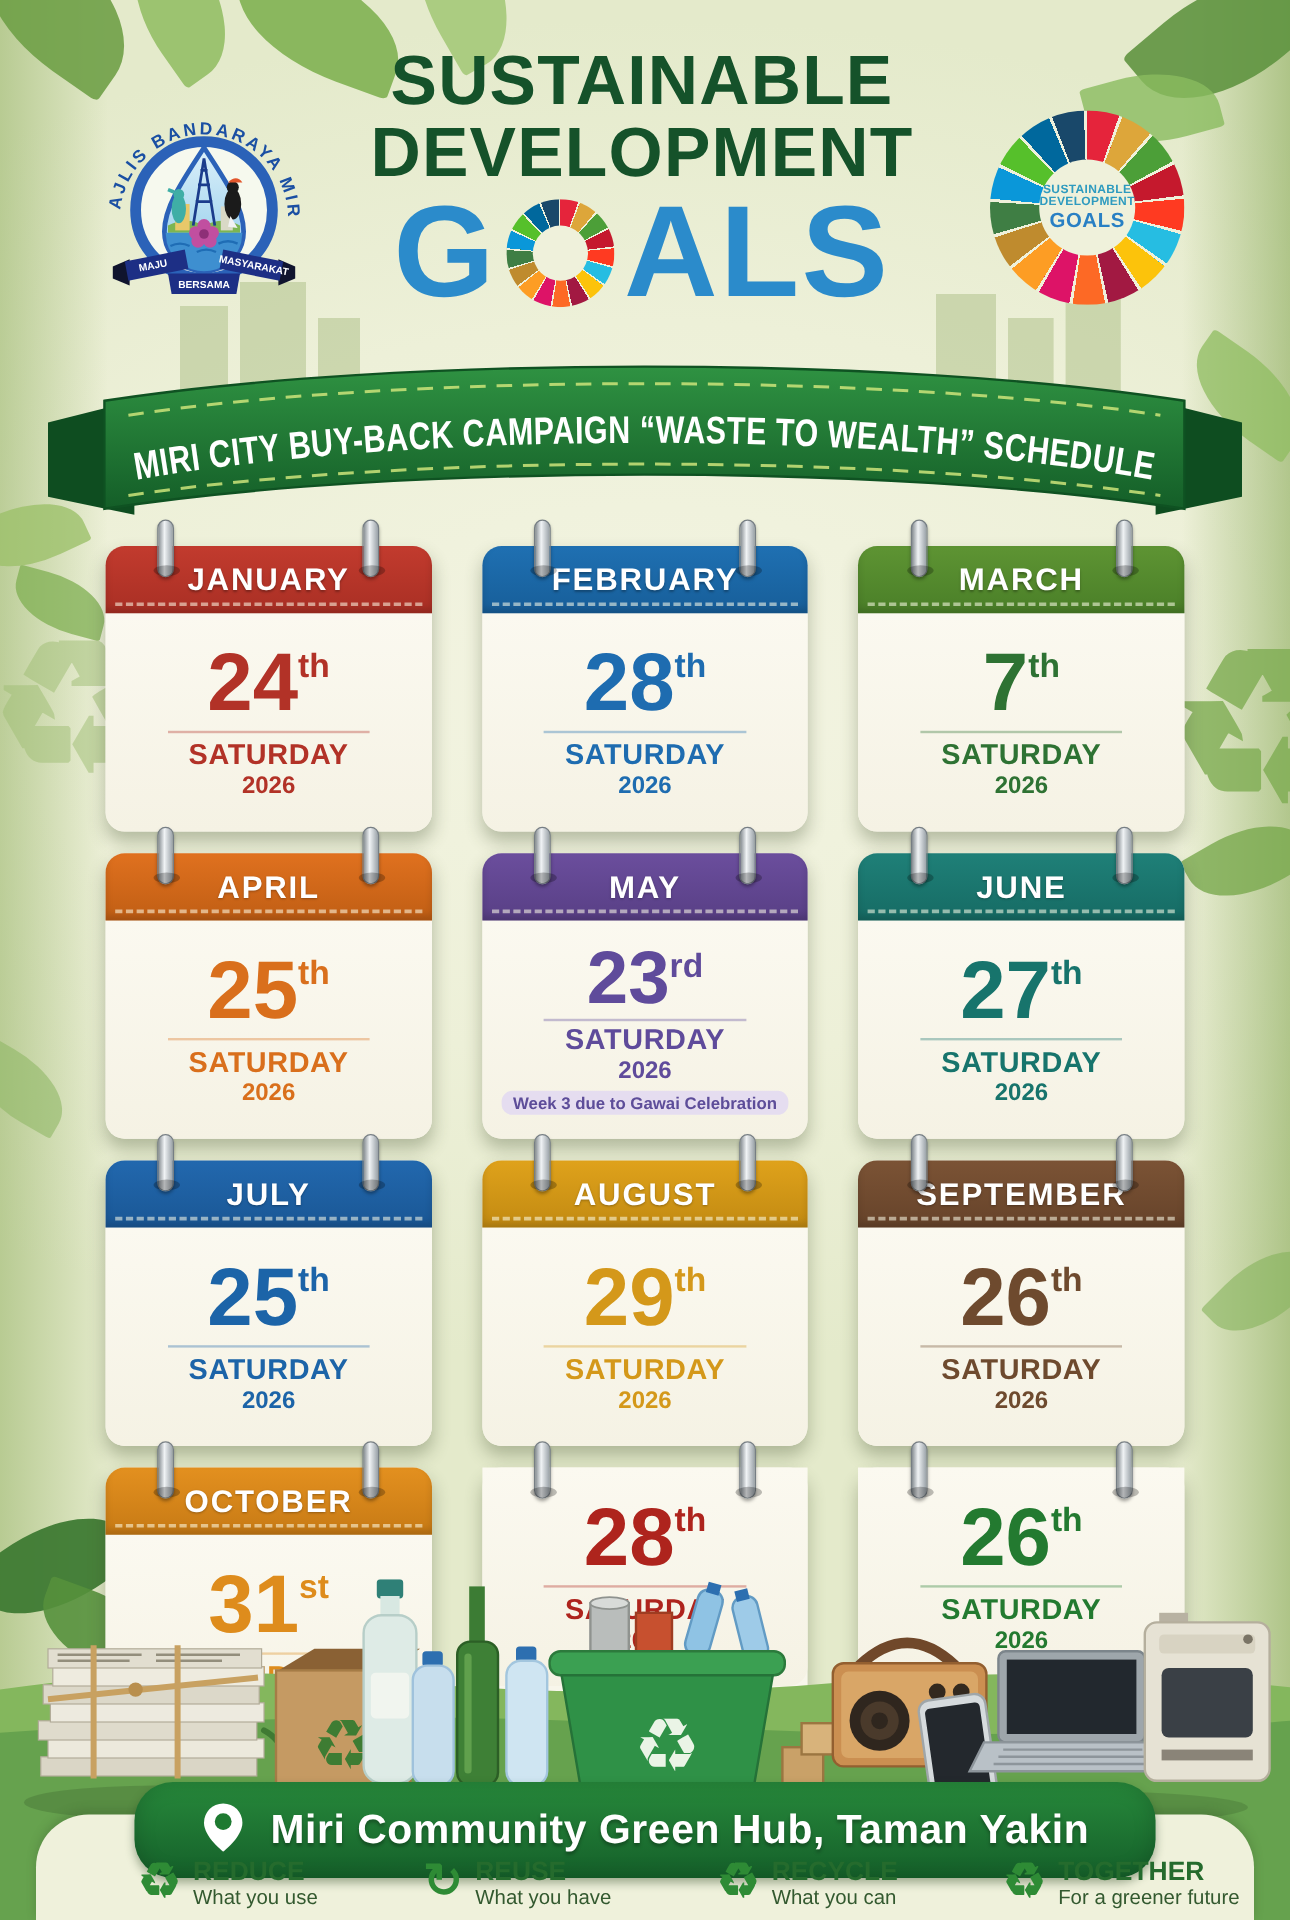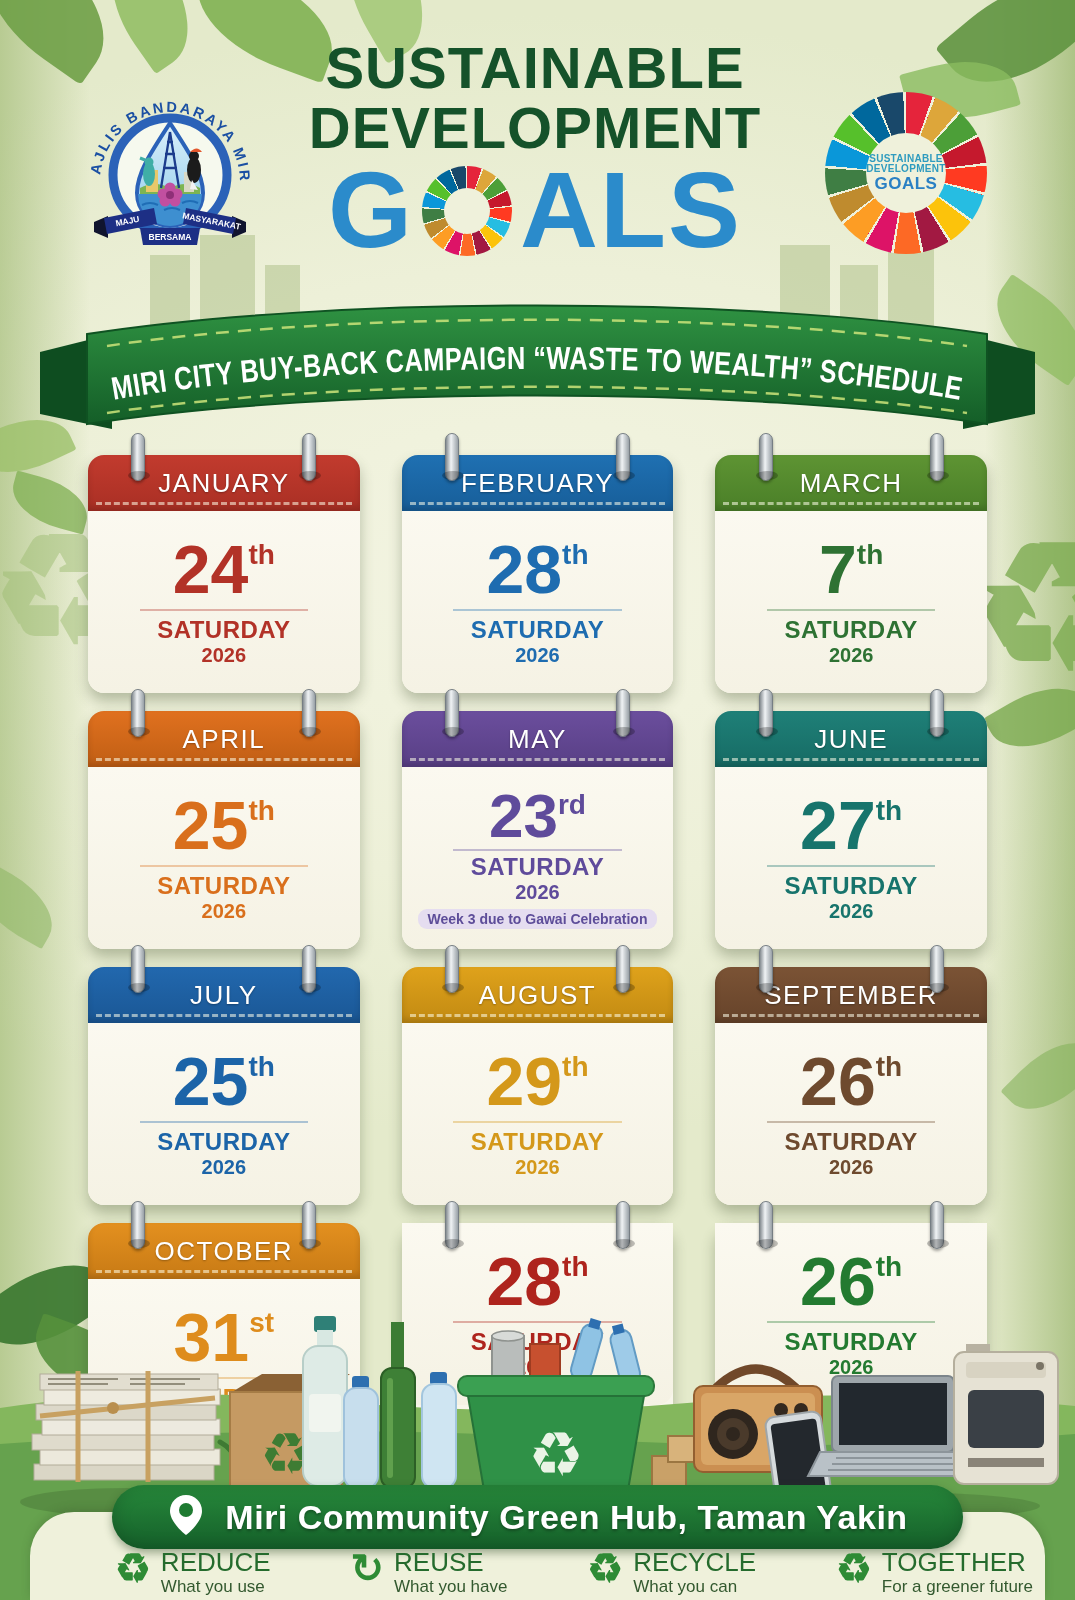--- a/index.html
+++ b/index.html
@@ -70,48 +70,48 @@
   .badge-text .b1{font-size:10px;font-weight:800;color:#2E9BBF;letter-spacing:.3px}
   .badge-text .b3{font-size:17px;font-weight:700;color:#2980C4;letter-spacing:.5px}
   .mbm{position:absolute;left:80px;top:70px}
   
   .ribbon{position:absolute;left:32px;top:294px;width:1011px;height:152px}
   
   .grid{position:absolute;left:88px;top:455px;width:899px;display:grid;grid-template-columns:repeat(3,1fr);column-gap:42px;row-gap:18px}
   .card{position:relative;border-radius:16px;box-shadow:0 8px 14px rgba(60,75,40,.32);background:var(--card-paper)}
   .card-header{height:56px;border-radius:16px 16px 0 0;background:linear-gradient(180deg,var(--hc),var(--hc2));display:flex;align-items:center;justify-content:center;position:relative;box-shadow:inset 0 -4px 6px rgba(0,0,0,.15)}
   .card-header::after{content:"";position:absolute;left:8px;right:8px;bottom:6px;border-top:3px dashed rgba(255,255,235,.55)}
-  .month-name{color:#fff;font-weight:400;font-size:26px;letter-spacing:1.5px;text-shadow:0 1px 2px rgba(0,0,0,.3)}
+  .month-name{color:#fff;font-weight:700;font-size:26px;letter-spacing:1.5px;text-shadow:0 1px 2px rgba(0,0,0,.3)}
   .ring{position:absolute;top:-22px;width:14px;height:48px;border-radius:8px;z-index:3;
     background:linear-gradient(90deg,#858c91,#f0f3f5 42%,#99a1a7);
     border:1px solid #767e84;box-shadow:0 2px 3px rgba(0,0,0,.35)}
   .ring::after{content:"";position:absolute;bottom:0;left:-4px;width:22px;height:9px;border-radius:50%;background:rgba(0,0,0,.25);z-index:-1}
   .ring.l{left:16%}.ring.r{right:16%}
   .card-body{height:182px;display:flex;flex-direction:column;align-items:center;justify-content:center;color:var(--tc);border-radius:0 0 16px 16px;background:
     linear-gradient(180deg,#FBF9F0, #F5F2E4)}
   .date{display:flex;align-items:flex-start;line-height:.95}
   .date-num{font-size:68px;font-weight:800}
   .date-suffix{font-size:28px;font-weight:800;margin-top:5px}
   .divider{width:62%;border-top:2px solid;opacity:.35;margin:7px 0 5px}
   .weekday{font-size:24px;font-weight:800;letter-spacing:.5px}
   .year{font-size:20px;font-weight:700}
   .note{margin-top:5px;background:#E5DDF0;color:#5D4D99;font-size:14px;font-weight:600;padding:2px 10px;border-radius:9px;white-space:nowrap}
   .has-note .date-num{font-size:62px}
   .has-note .divider{margin:4px 0 2px}
   
   .scene{position:absolute;left:0;top:1316px;width:1075px;height:284px}
   .bottom-panel{position:absolute;left:30px;right:30px;top:1512px;bottom:0;background:var(--paper);border-radius:44px 44px 0 0;box-shadow:0 -3px 8px rgba(50,80,40,.25)}
-  .loc-bar{position:absolute;left:112px;right:112px;top:1485px;height:64px;border-radius:32px;
+  .loc-bar{position:absolute;left:112px;right:112px;top:1485px;height:80px;border-radius:32px;
     background:linear-gradient(180deg,#27893B,#15602A);box-shadow:0 4px 8px rgba(30,60,25,.4), inset 0 0 18px rgba(0,0,0,.18);
     display:flex;align-items:center;justify-content:center;gap:20px}
   .loc-text{color:#fff;font-size:34px;font-weight:800;letter-spacing:.5px;text-shadow:0 2px 3px rgba(0,0,0,.3)}
   .footer{position:absolute;left:115px;right:42px;top:1548px;display:flex;justify-content:space-between}
   .f-item{display:flex;align-items:flex-start;gap:10px}
   .f-icon{font-size:40px;line-height:1;color:#2E8B35;font-weight:bold}
-  .f-title{font-size:26px;font-weight:400;color:var(--foot-green);line-height:1.1}
+  .f-title{font-size:22px;font-weight:700;color:var(--foot-green);line-height:1.1}
   .f-sub{font-size:17px;color:#33592F;line-height:1.2}
   svg text{font-family:"Liberation Sans",sans-serif}
 </style>
 </head>
 <body>
 
 <div class="poster">
 
   <div class="edge edge-l"></div>
   <div class="edge edge-r"></div>

